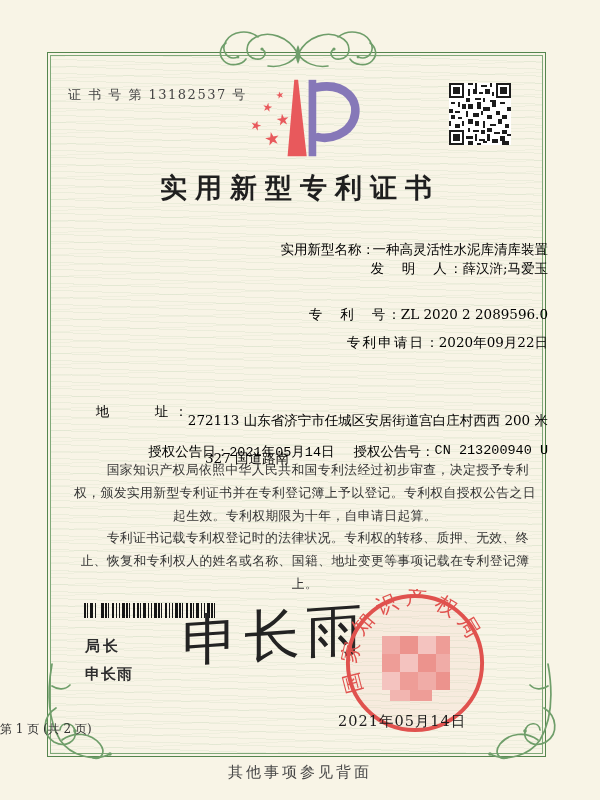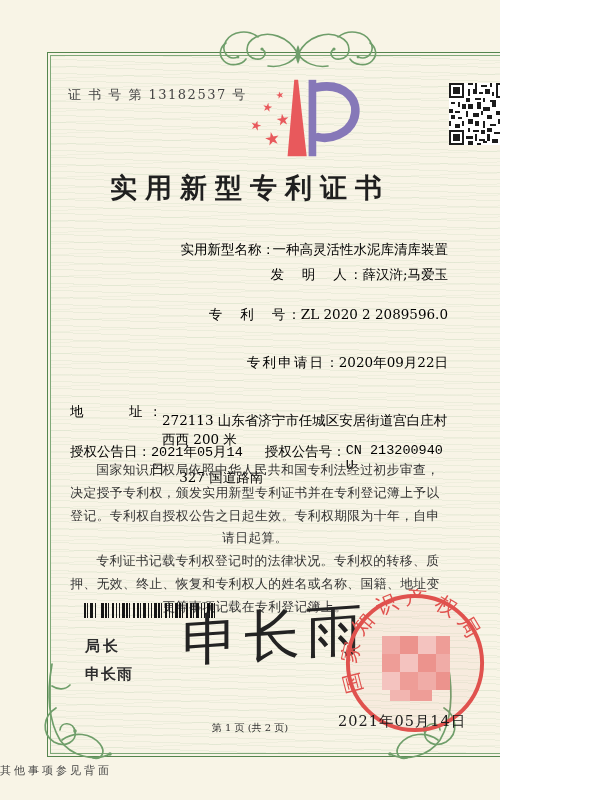--- a/index.html
+++ b/index.html
@@ -1,17 +1,17 @@
 <!DOCTYPE html>
 <html><head>
 <meta charset="utf-8">
 <style>
   html,body{margin:0;padding:0;}
   .certificate{
-    position:relative; width:500px; height:800px; overflow:hidden;
+    position:relative; width:600px; height:800px; overflow:hidden;
     background:#f8f4e6;
     font-family:"DejaVu Serif","Liberation Serif",serif;
     color:#3b3b3b;
   }
   
   .frame{
     position:absolute; left:47px; top:52px; width:497px; height:703px;
     border:1.5px solid #55854e;
   }
   .frame-inner{
@@ -28,23 +28,23 @@
     left:0; right:0; top:170px; text-align:center;
     font-size:27px; letter-spacing:8px; color:#1f1f1f; font-weight:600;
   }
   .field-row{left:70px; right:52px; font-size:13.5px; display:flex; color:#000000;justify-content:flex-end;}
   .field-label{
     display:inline-block; width:92px; flex:0 0 92px;
     text-align:justify; text-align-last:justify; white-space:pre;
   }
   .field-value{white-space:pre-wrap;}
   .row-name{top:241px;}
-  .row-inventor{top:266px;}
+  .row-inventor{top:260px;}
   .row-patentno{top:306px;}
-  .row-filing{top:354px;margin-left:27px;}
+  .row-filing{top:334px;margin-left:27px;}
   .row-patentee{top:371px;}
   .row-address{top:403px;}
   .row-address .field-value{line-height:19px;margin-top:8px;}
   .row-grant{top:443px;}
   .grant-pair2{margin-left:19px;}
   .grant-pair{display:flex;font-family:Liberation Mono, monospace;}
   .grant-pair .glabel{white-space:pre;}
   .body-text{
     left:70px; right:60px; top:459px; font-size:12.8px; line-height:1.78;
     color:#343434; letter-spacing:0.4px;
@@ -65,22 +65,22 @@
     left:85px; top:665px; font-size:15px; letter-spacing:1px; font-weight:600;
     font-family:"DejaVu Sans","Liberation Sans",sans-serif; color:#2e2e2e;
   }
   .signature{
     left:182px; top:606px; width:220px; font-size:56px; color:#232323;
     letter-spacing:6px; transform:rotate(-4deg) skewX(-4deg);
     line-height:1; white-space:nowrap;
   }
   .seal{left:341px; top:589px; width:148px; height:148px;}
   .seal-date{left:338px; top:712px; font-size:14.5px; letter-spacing:1px; color:#1b1b1b;}
-  .page-indicator{left:0; right:0; top:721px; text-align:center; font-size:10px; color:#333;}
-  .back-note{left:0; right:0; top:763px; font-size:11px; letter-spacing:3px; color:#474747;}
+  .page-indicator{left:0; right:0; top:721px; font-size:12px; color:#333;}
+  .back-note{left:0; right:0; top:763px; text-align:center; font-size:15px; letter-spacing:3px; color:#474747;}
   .ornament-top{left:211px; top:27px; width:174px; height:50px;}
   .flourish-left{left:38px; top:660px; width:104px; height:104px;}
   .flourish-right{right:38px; top:660px; width:104px; height:104px; transform:scale(-1,1);}
 </style>
 </head>
 <body>
 
 <div class="certificate">
 
   <div class="frame">

